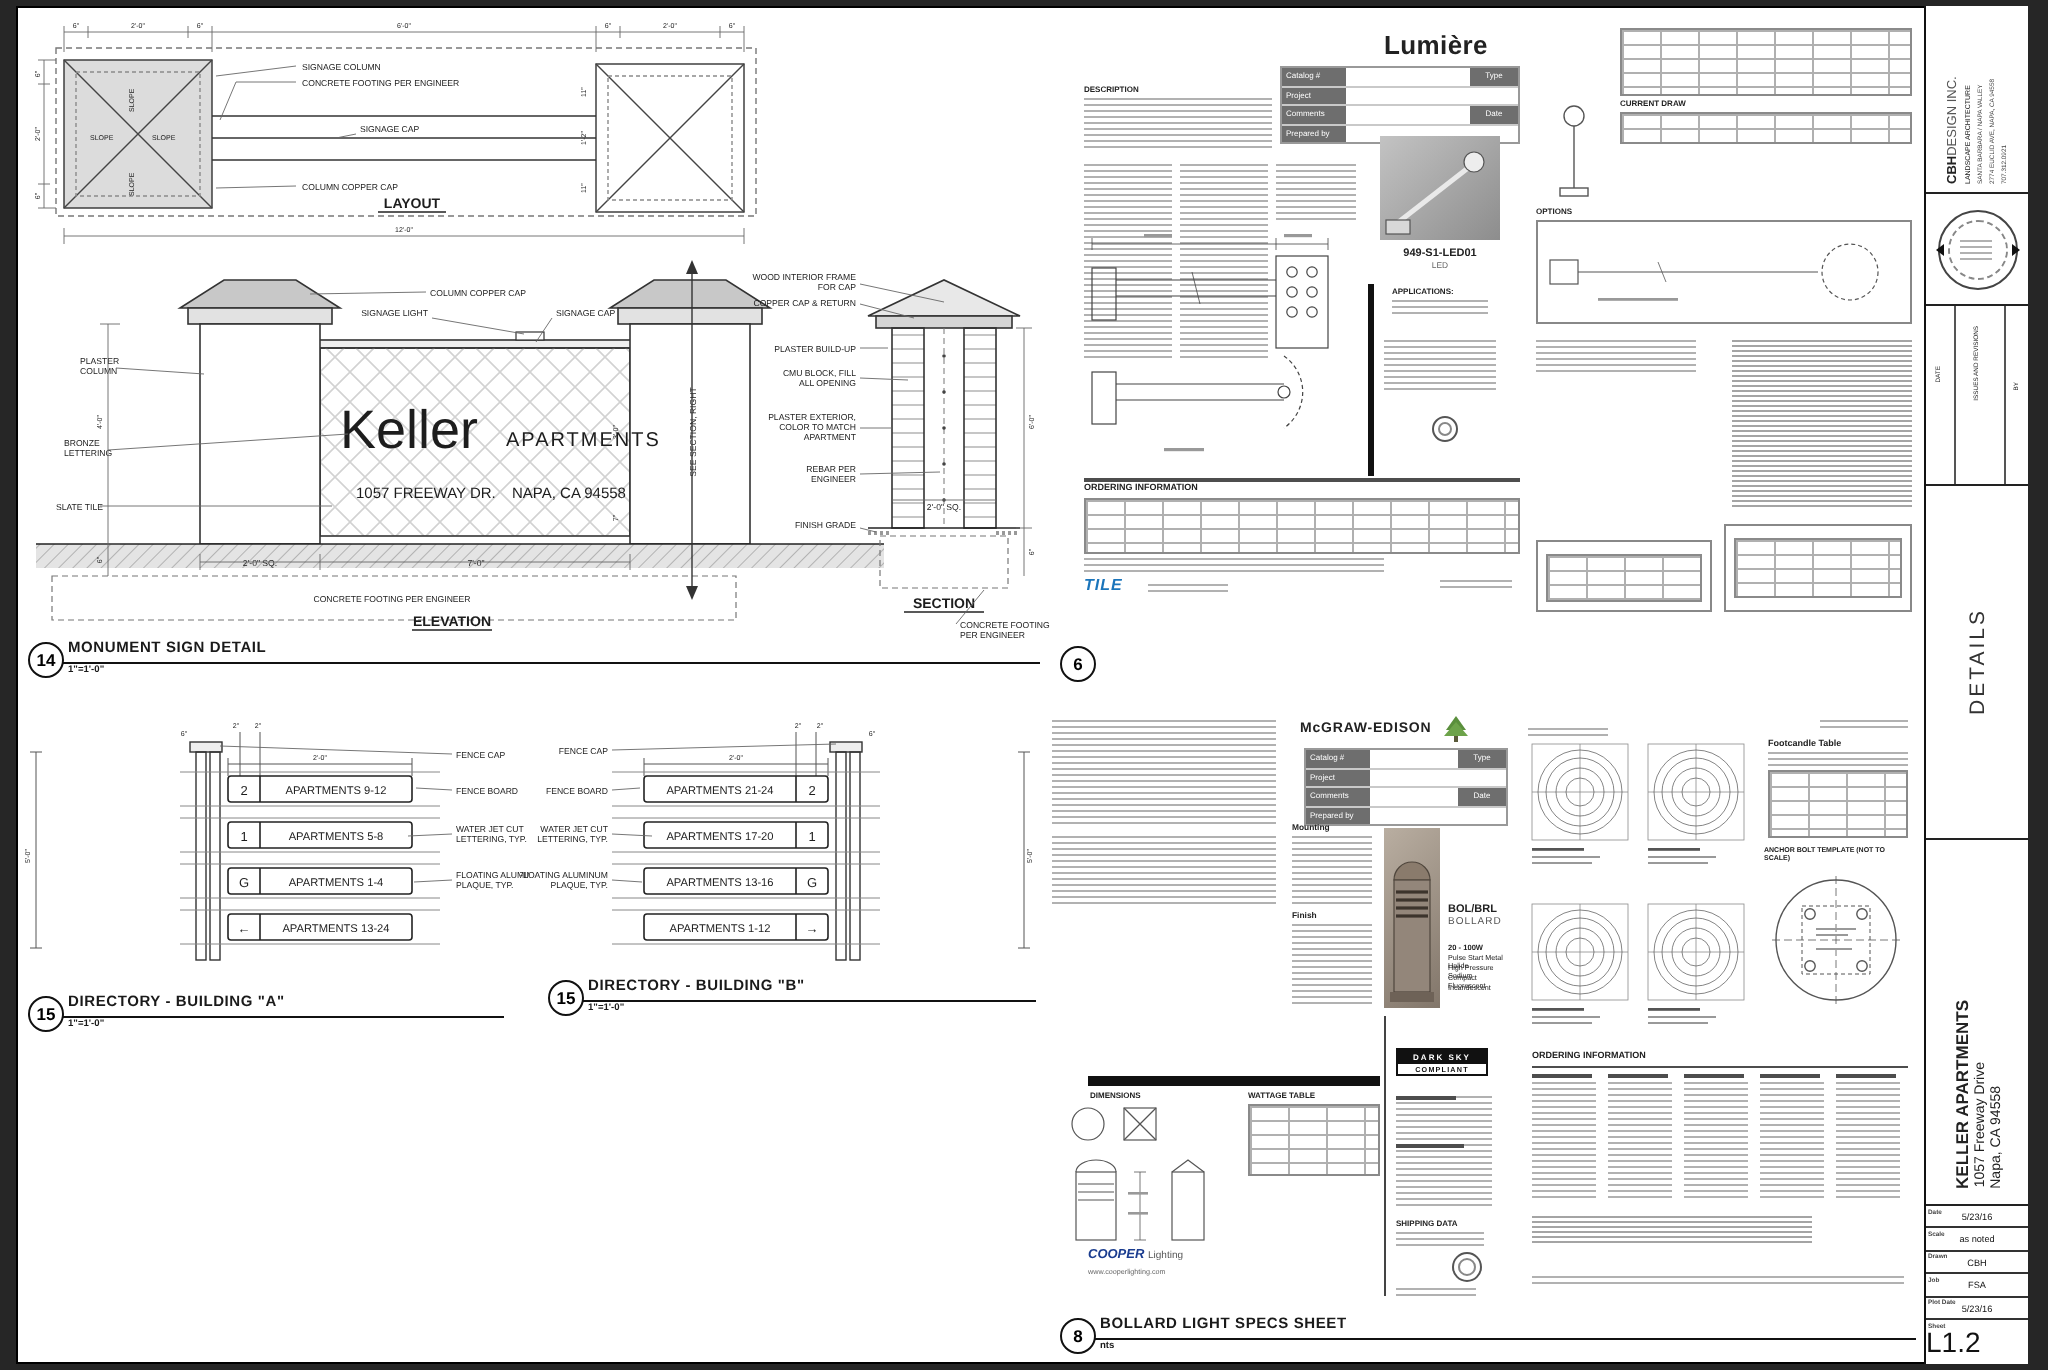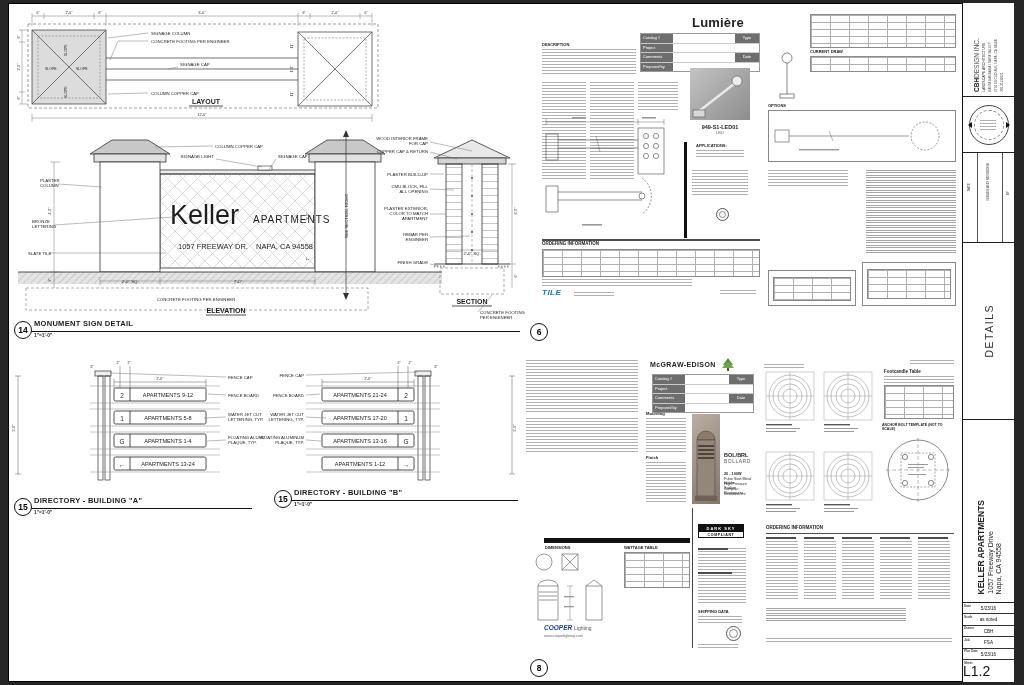--- a/index.html
+++ b/index.html
@@ -699,20 +699,24 @@
 </div>
 <div class="banner" style="left:274px;top:488px;width:244px">
   <div class="bcirc">15</div>
   <div class="bbody">
       <div class="btitle">DIRECTORY - BUILDING "B"</div>
   <div class="bscale">1"=1'-0"</div>
     </div>
 </div>
 <div class="banner" style="left:530px;top:657px;width:428px">
   <div class="bcirc">8</div>
+  <div class="bbody">
+      <div class="btitle">BOLLARD LIGHT SPECS SHEET</div>
+  <div class="bscale">nts</div>
+    </div>
 </div>
 
 <div class="tb">
   <div class="tbsec" style="top:0;height:94px;display:flex;flex-direction:row;justify-content:center;gap:2px;padding:4px 0;box-sizing:border-box">
     <div class="vt" style="font-size:6.5px"><b>CBH</b><span style="color:#555">DESIGN INC.</span></div>
     <div class="vt" style="font-size:3.5px">LANDSCAPE ARCHITECTURE</div>
     <div class="vt" style="font-size:3.2px;color:#444">SANTA BARBARA / NAPA VALLEY</div>
     <div class="vt" style="font-size:3.2px;color:#444">2774 EUCLID AVE, NAPA, CA 94558</div>
     <div class="vt" style="font-size:3.2px;color:#444">707.312.0921</div>
   </div>

